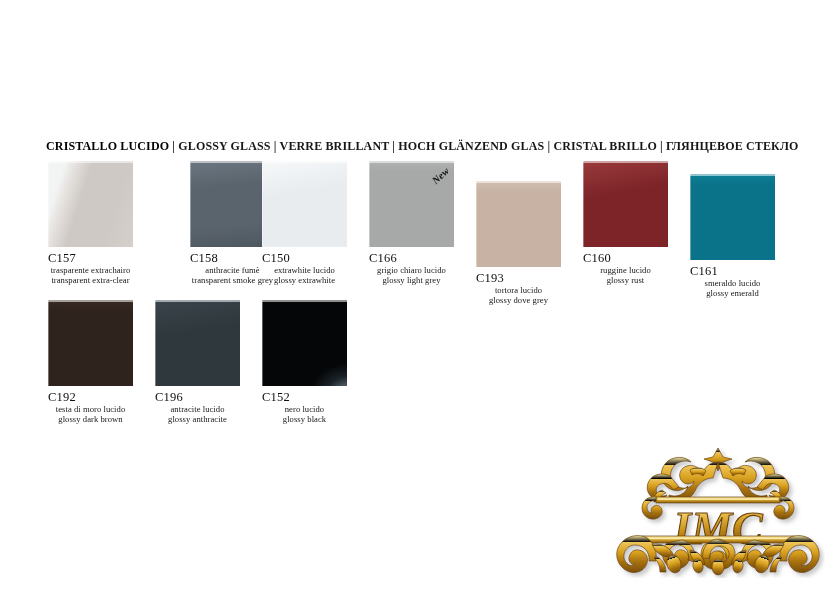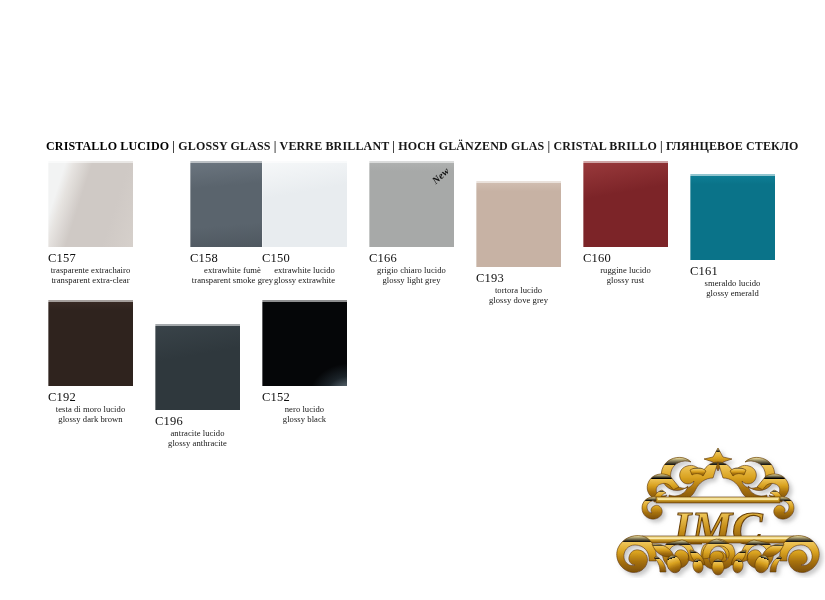--- a/index.html
+++ b/index.html
@@ -145,21 +145,21 @@
         </div>
       </div>
       <div class="cell" style="left: 102px; margin-left: 40px;">
         <div class="chip">
           <div class="sheen" style="background: linear-gradient(175deg, rgb(108, 118, 128) 0%, rgb(90, 100, 109) 30%, rgb(90, 100, 109) 72%, rgb(78, 87, 95) 100%);"></div>
           <div class="edge-top" style="background: rgba(255, 255, 255, 0.55);"></div>
           <div class="edge-left" style="background: rgba(255, 255, 255, 0.35);"></div>
         </div>
         <div class="code">C158</div>
         <div class="desc">
-          <span class="l2">extrawhite fumè</span>
+          <span class="l2">anthracite fumè</span>
           <span class="l2">transparent smoke grey</span>
         </div>
       </div>
       <div class="cell" style="left: 214px;">
         <div class="chip">
           <div class="sheen" style="background: linear-gradient(170deg, rgb(246, 248, 249) 0%, rgb(232, 236, 239) 38%, rgb(232, 236, 239) 78%, rgb(232, 236, 239) 100%);"></div>
           <div class="edge-top" style="background: rgba(255, 255, 255, 0.55);"></div>
           <div class="edge-left" style="background: rgba(255, 255, 255, 0.35);"></div>
         </div>
         <div class="code">C150</div>
@@ -224,21 +224,21 @@
           <div class="sheen" style="background: linear-gradient(rgb(58, 43, 37) 0%, rgb(47, 35, 30) 12%, rgb(47, 35, 30) 100%);"></div>
           <div class="edge-top" style="background: rgba(255, 255, 255, 0.55);"></div>
           <div class="edge-left" style="background: rgba(255, 255, 255, 0.35);"></div>
         </div>
         <div class="code">C192</div>
         <div class="desc">
           <span class="l2">testa di moro lucido</span>
           <span class="l2">glossy dark brown</span>
         </div>
       </div>
-      <div class="cell" style="left: 107px; margin-top: 24px;">
+      <div class="cell" style="left: 107px;">
         <div class="chip">
           <div class="sheen" style="background: linear-gradient(170deg, rgb(58, 68, 74) 0%, rgb(47, 56, 61) 38%, rgb(47, 56, 61) 78%, rgb(47, 56, 61) 100%);"></div>
           <div class="edge-top" style="background: rgba(255, 255, 255, 0.55);"></div>
           <div class="edge-left" style="background: rgba(255, 255, 255, 0.35);"></div>
         </div>
         <div class="code">C196</div>
         <div class="desc">
           <span class="l2">antracite lucido</span>
           <span class="l2">glossy anthracite</span>
         </div>

